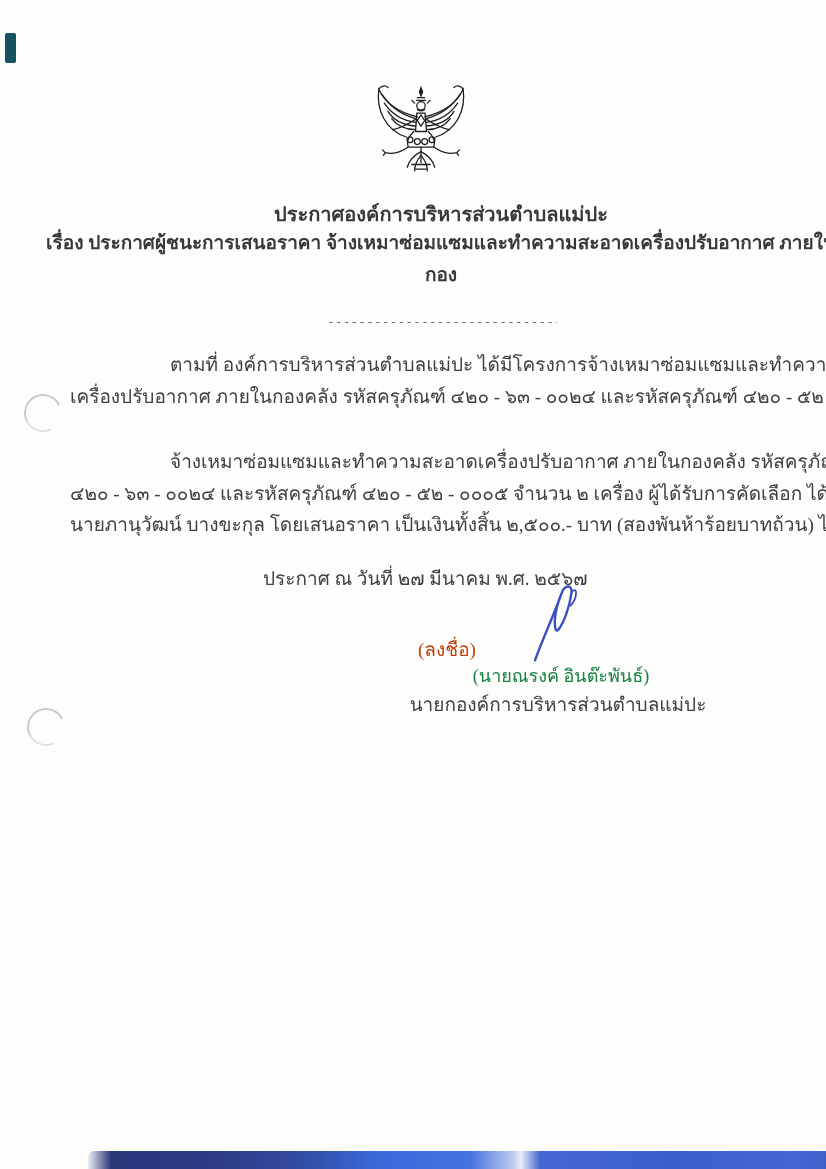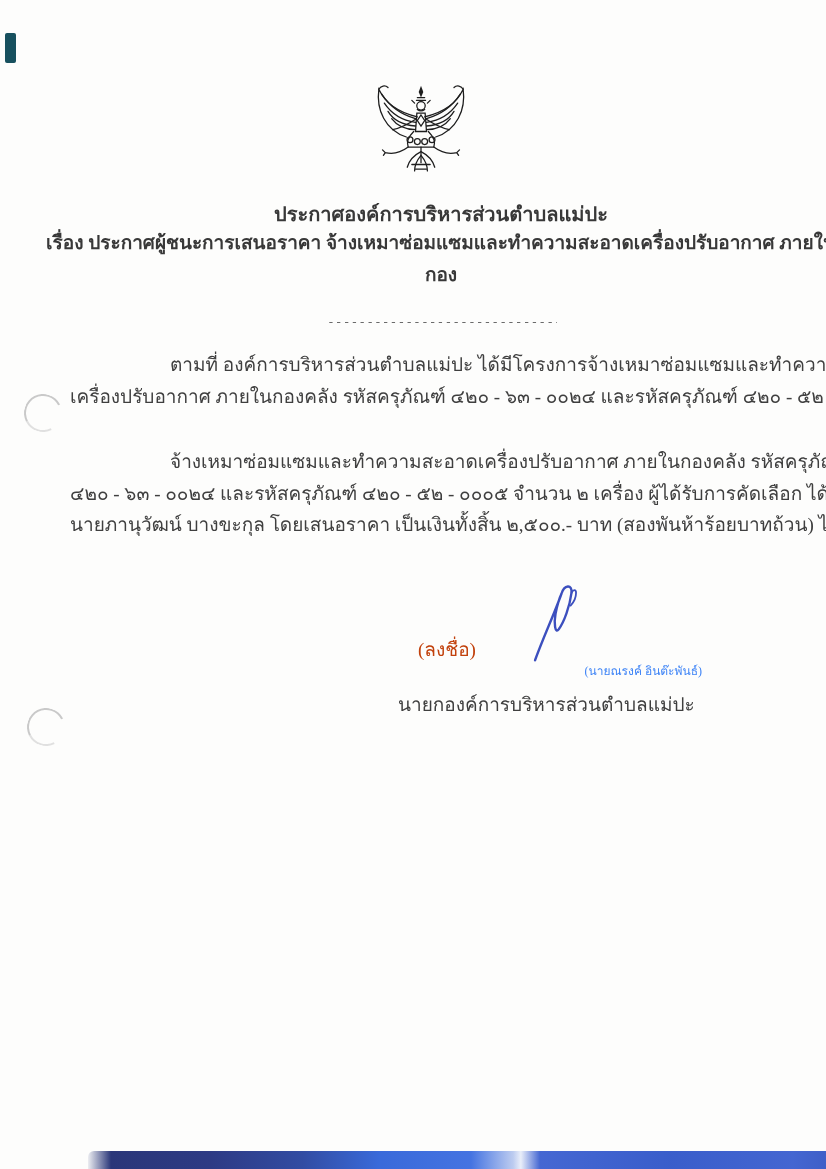--- a/index.html
+++ b/index.html
@@ -82,25 +82,25 @@
   .sign-label {
     position: absolute; left: 418px; top: 634px;
     font-size: 19px; color: #c2410c;
   }
   .signature-ink {
     position: absolute; left: 528px; top: 581px;
     width: 56px; height: 82px;
   }
   .signer-name {
     position: absolute; left: 420px; top: 661px; width: 282px;
-    text-align: right; font-size: 12px; color: #3b82f6; white-space: nowrap;
+    text-align: center; font-size: 18px; color: #15803d; white-space: nowrap;
   }
   .signer-title {
     position: absolute; left: 398px; top: 689px; width: 320px;
-    text-align: left; font-size: 19px; color: #3f3f3f; white-space: nowrap;
+    text-align: center; font-size: 19px; color: #3f3f3f; white-space: nowrap;
   }
 </style>
 </head>
 <body>
 
 <div class="page">
 
   <div class="corner-mark" style="background:#17505e;"></div>
   <div class="punch-hole h1"></div>
   <div class="punch-hole h2"></div>
@@ -161,20 +161,21 @@
     <div class="line indent">ตามที่ องค์การบริหารส่วนตำบลแม่ปะ ได้มีโครงการจ้างเหมาซ่อมแซมและทำความสะอาด</div>
     <div class="line">เครื่องปรับอากาศ ภายในกองคลัง รหัสครุภัณฑ์ ๔๒๐ - ๖๓ - ๐๐๒๔ และรหัสครุภัณฑ์ ๔๒๐ - ๕๒ - ๐๐๐๕</div>
   </div>
 
   <div class="para p2">
     <div class="line indent">จ้างเหมาซ่อมแซมและทำความสะอาดเครื่องปรับอากาศ ภายในกองคลัง รหัสครุภัณฑ์</div>
     <div class="line">๔๒๐ - ๖๓ - ๐๐๒๔ และรหัสครุภัณฑ์ ๔๒๐ - ๕๒ - ๐๐๐๕ จำนวน ๒ เครื่อง ผู้ได้รับการคัดเลือก ได้แก่</div>
     <div class="line">นายภานุวัฒน์  บางขะกุล โดยเสนอราคา เป็นเงินทั้งสิ้น ๒,๕๐๐.- บาท   (สองพันห้าร้อยบาทถ้วน) ไม่รวม</div>
   </div>
 
+  <div class="date-line">ประกาศ  ณ  วันที่  ๒๗  มีนาคม  พ.ศ.  ๒๕๖๗</div>
 
   <div class="sign-label">(ลงชื่อ)</div>
   <div class="signature-ink">
     <svg viewBox="0 0 60 90" width="56" height="82" fill="none" stroke="#3c4fbe" stroke-width="2.6" stroke-linecap="round" stroke-linejoin="round">
       <path d="M7 87 C16 62 29 34 36 14 C39 4 48 3 47 13 C45 28 39 45 33 53 C29 58 27.5 47 29.5 36 C31.5 26 34 18 36 14"></path>
       <path d="M47 13 C49 9 52 9 52 13 C52 18 49 24 46 27" stroke-width="2"></path>
     </svg>
   </div>
   <div class="signer-name">(นายณรงค์  อินต๊ะพันธ์)</div>
   <div class="signer-title">นายกองค์การบริหารส่วนตำบลแม่ปะ</div>

